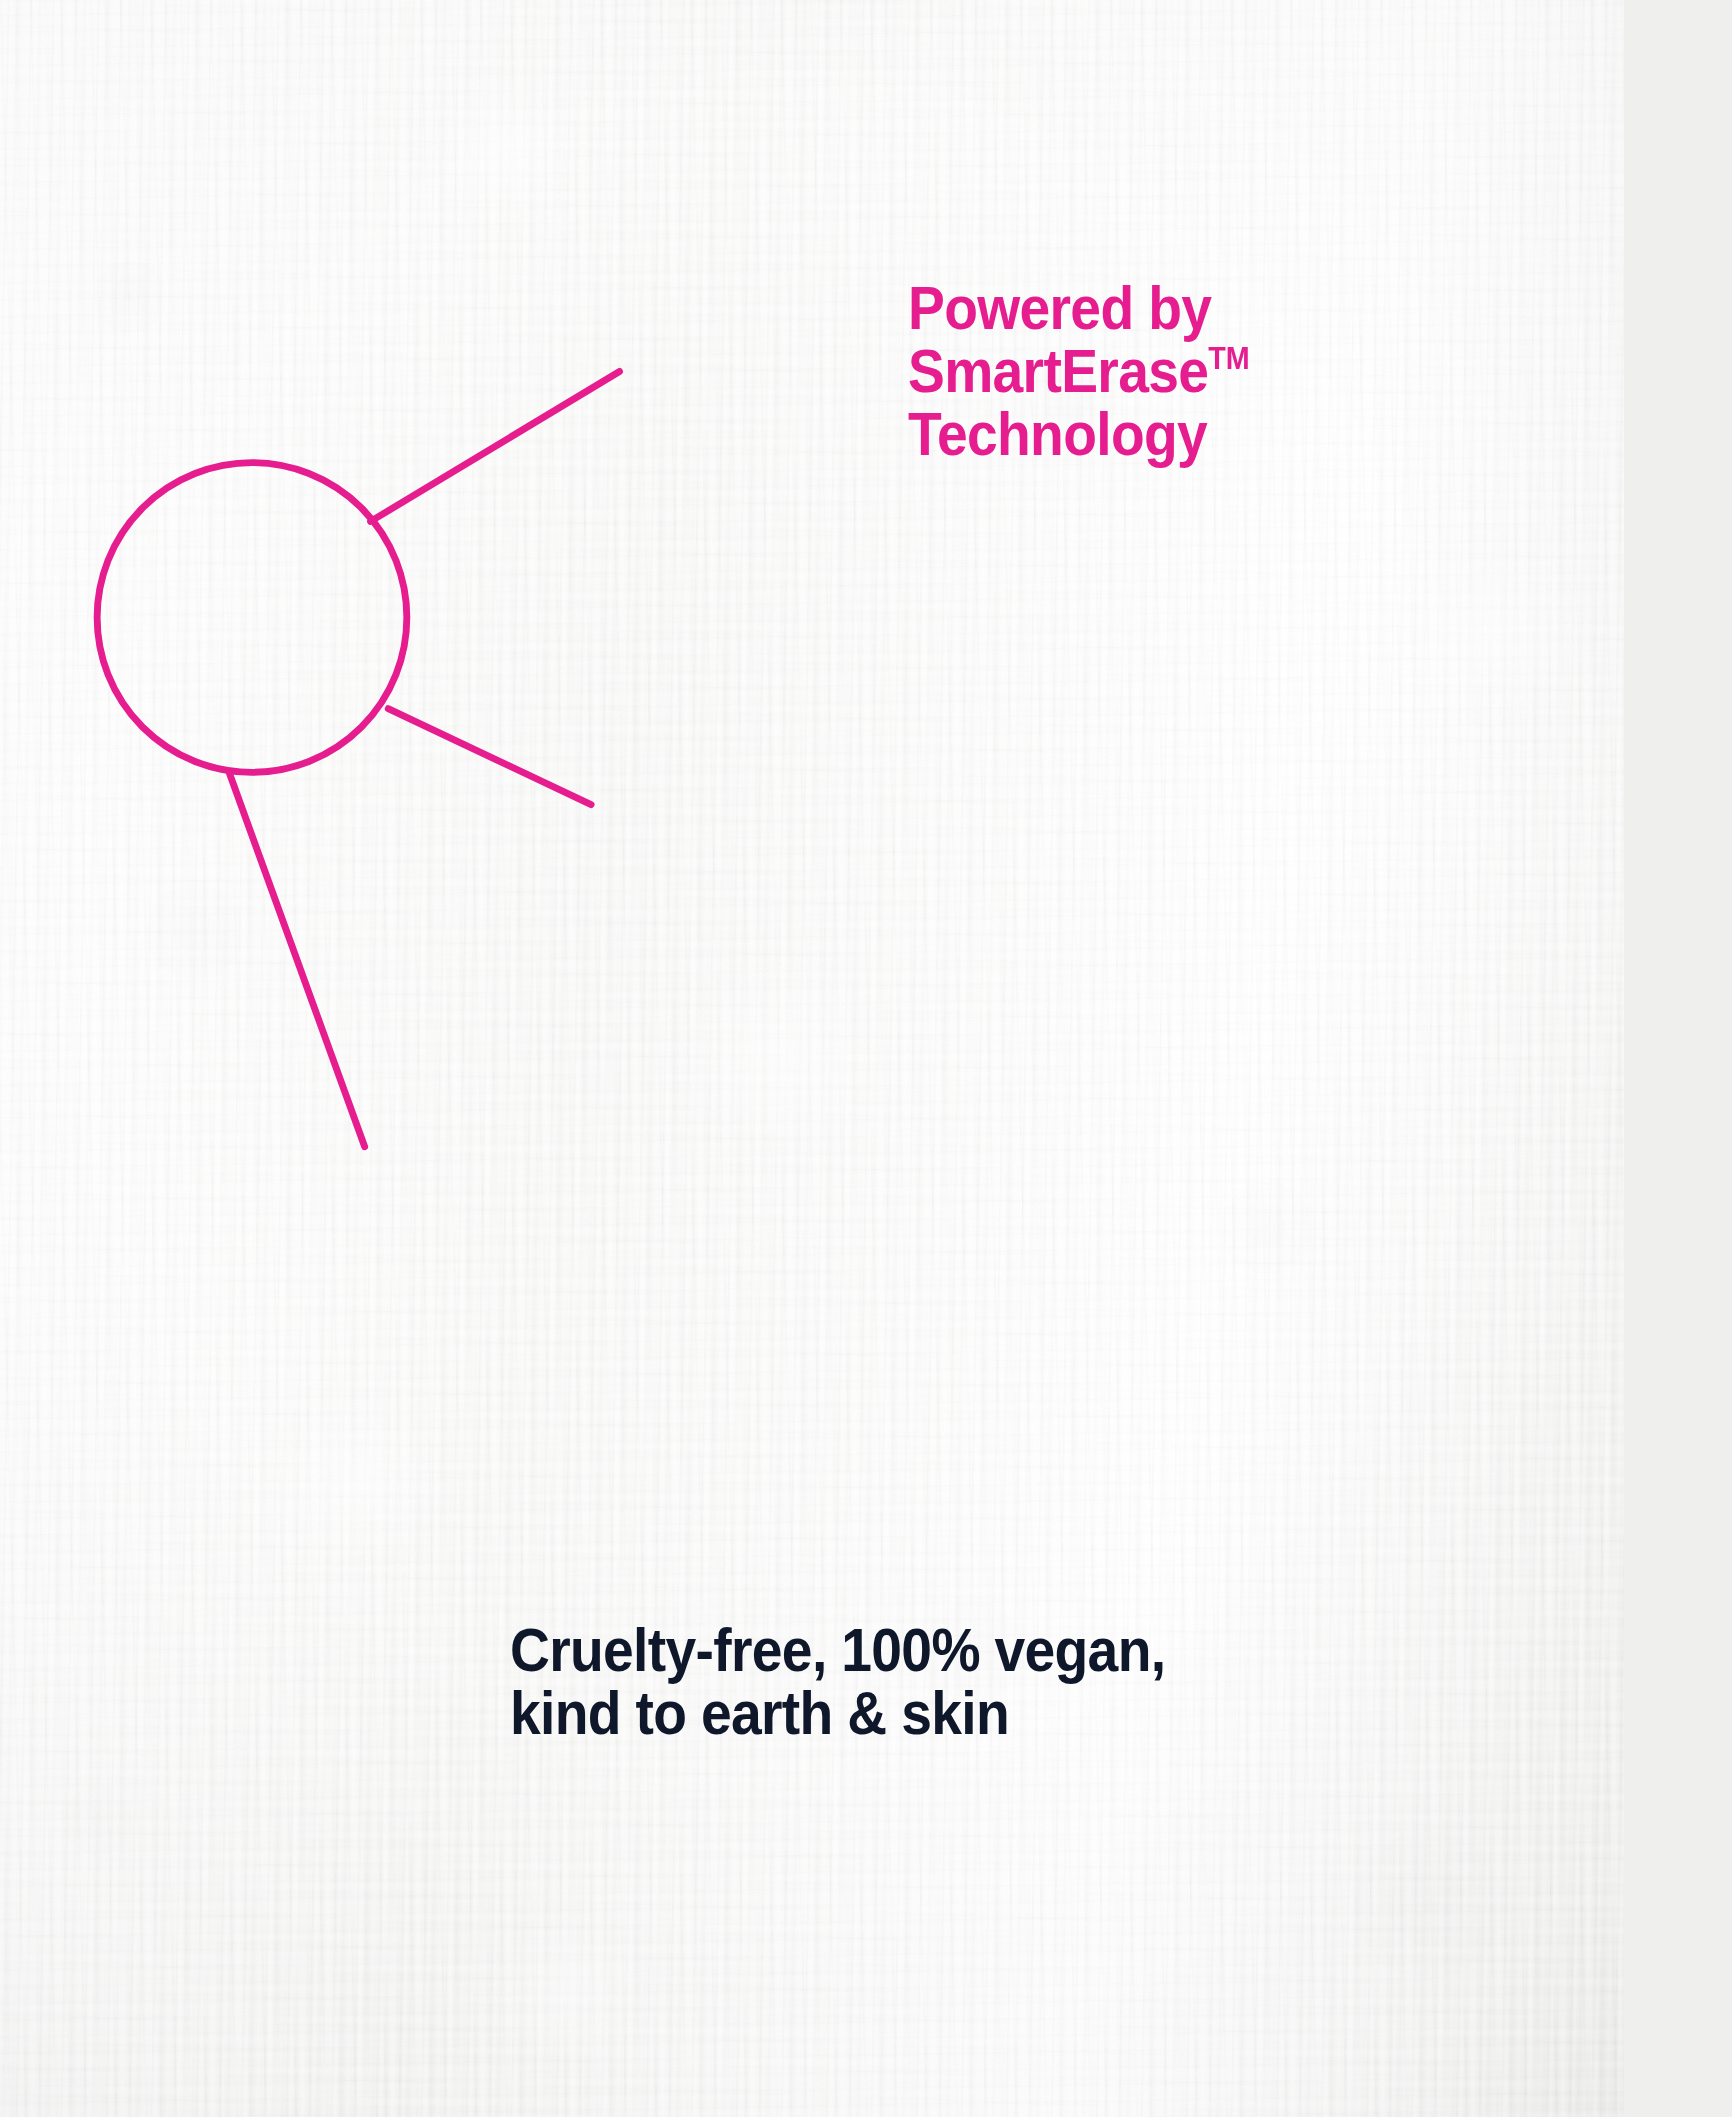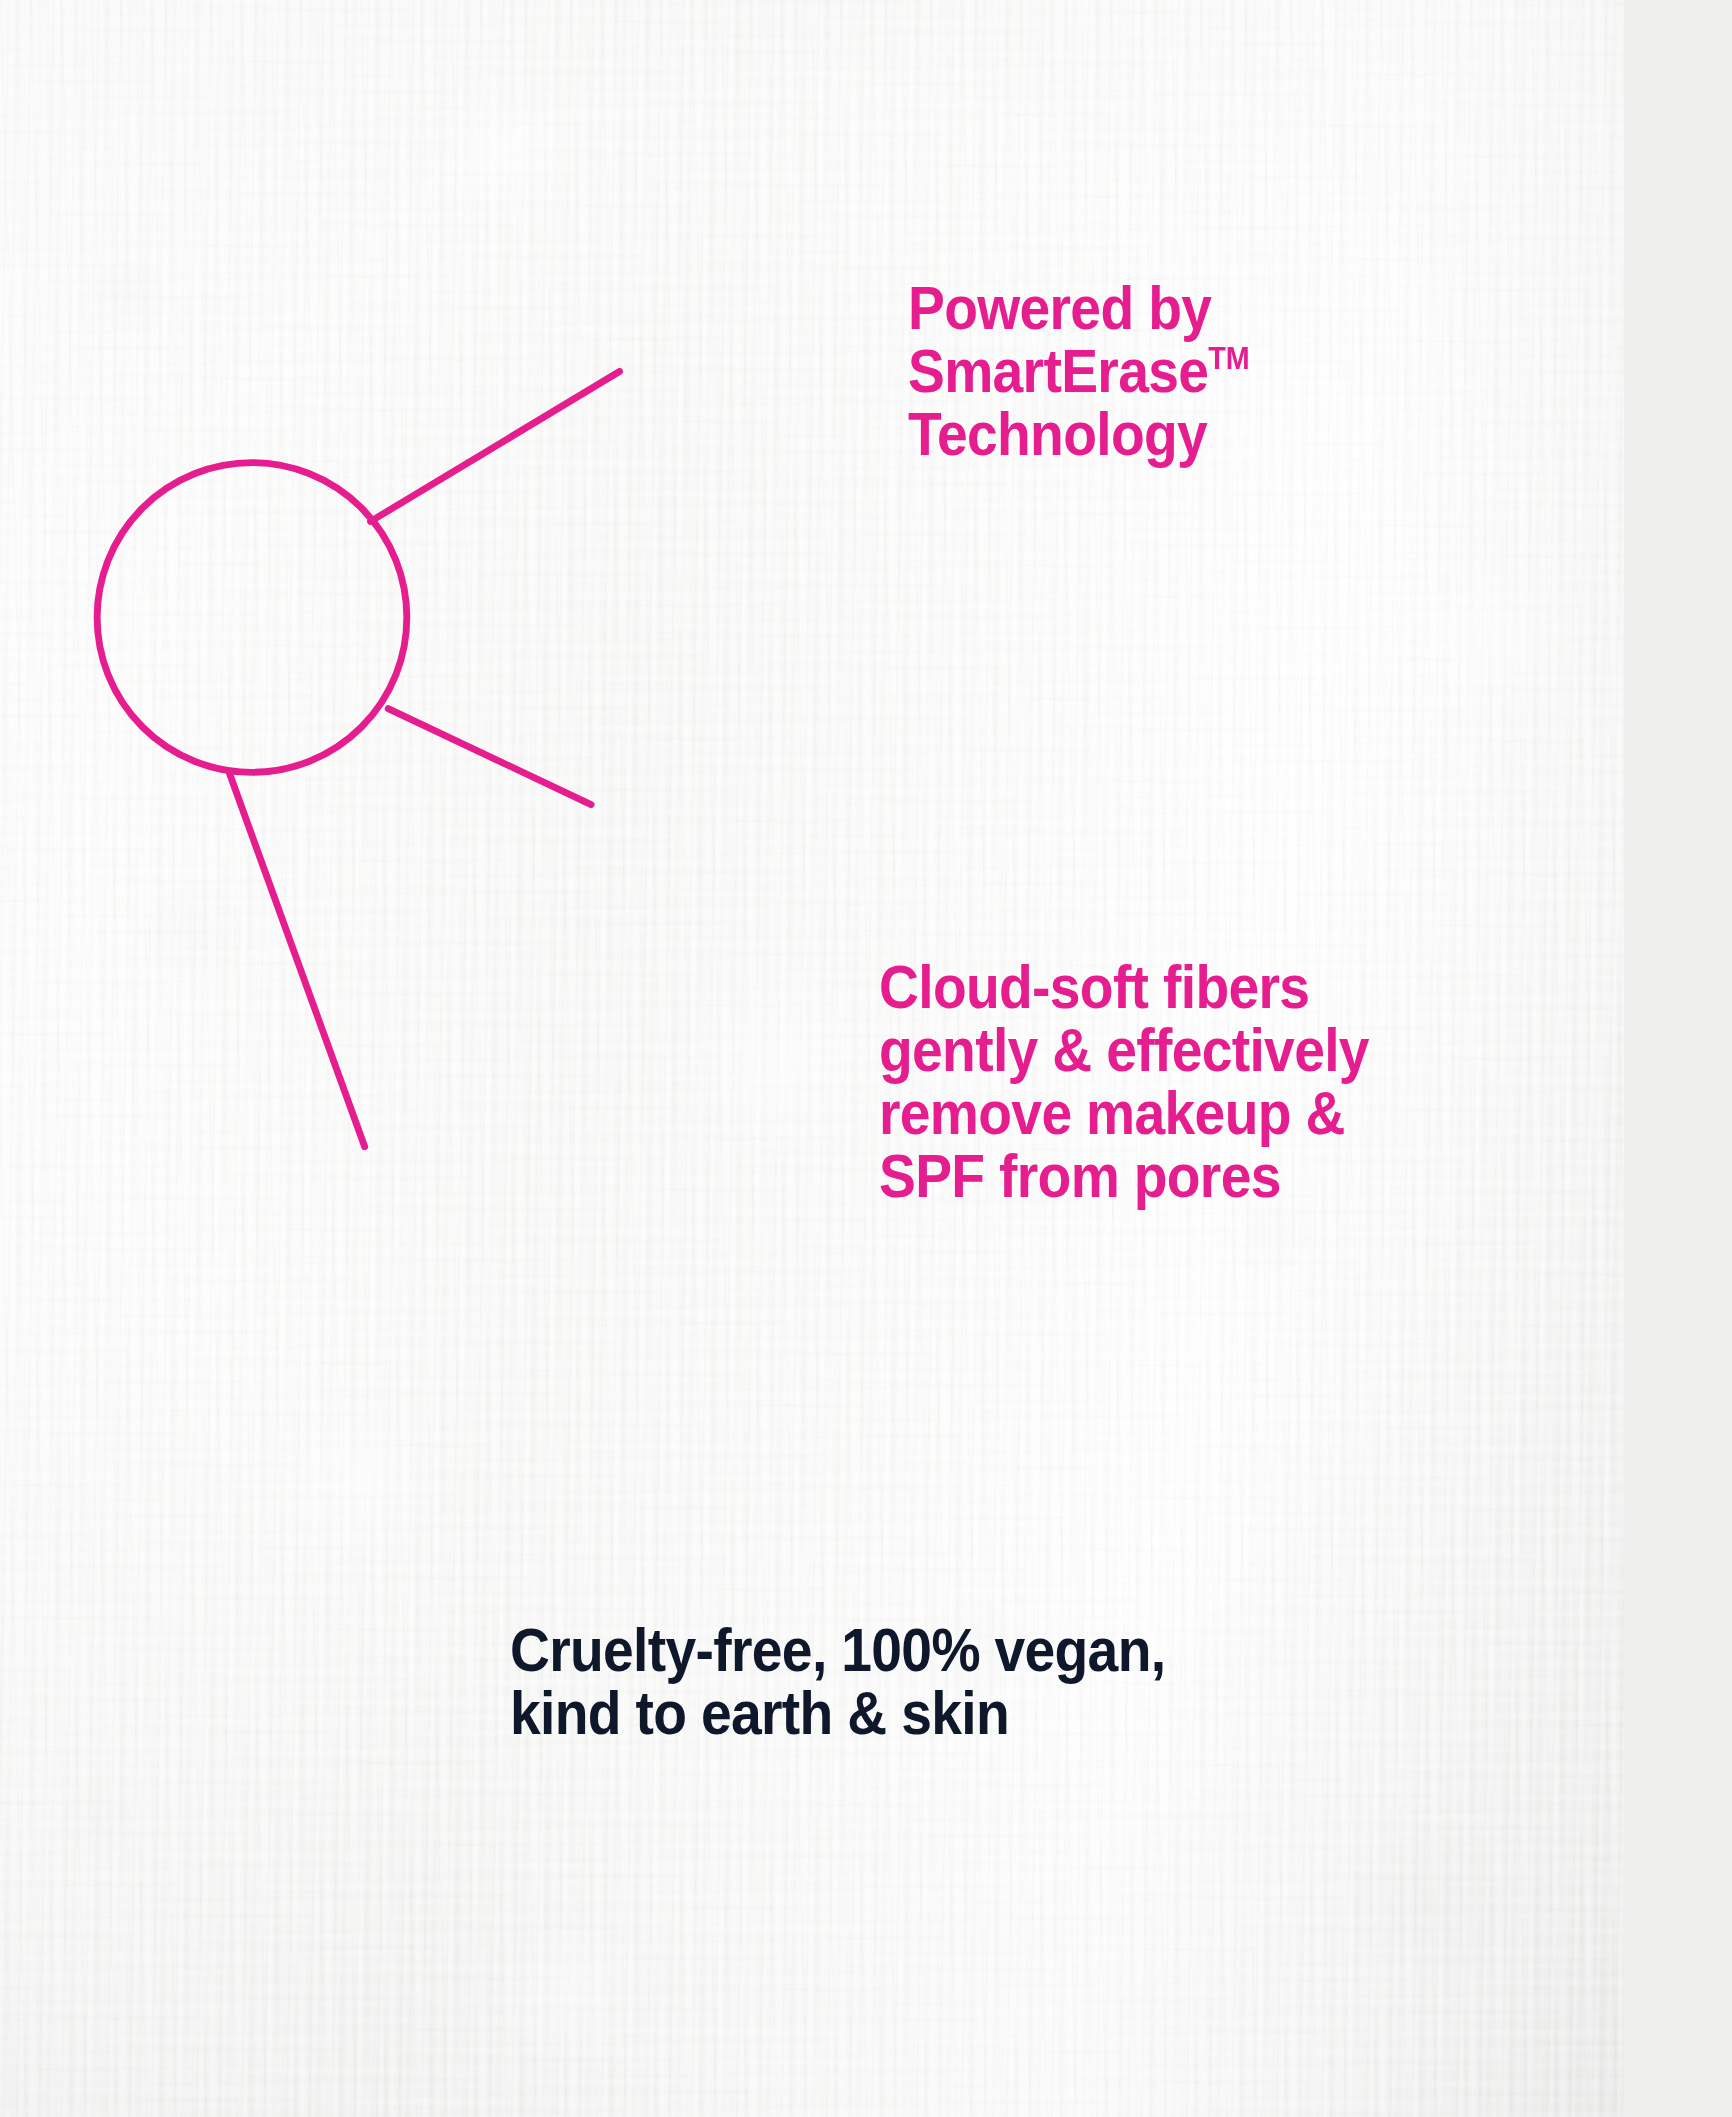--- a/index.html
+++ b/index.html
@@ -153,26 +153,20 @@
     <line x1="396" y1="723" x2="603" y2="821" stroke="#e51d8f" stroke-width="7" stroke-linecap="round"></line>
     <line x1="234" y1="789" x2="372" y2="1170" stroke="#e51d8f" stroke-width="7" stroke-linecap="round"></line>
   </svg>
 
   <div class="callout" id="callout-technology" style="color: rgb(229, 29, 143);">
     <span class="line">Powered by</span>
     <span class="line"><span>SmartErase</span><span class="tm">TM</span></span>
     <span class="line">Technology</span>
   </div>
 
-  <div class="callout" id="callout-fibers" style="color: rgb(229, 29, 143);">
-    <span class="line">Cloud-soft fibers</span>
-    <span class="line">gently &amp; effectively</span>
-    <span class="line">remove makeup &amp;</span>
-    <span class="line">SPF from pores</span>
-  </div>
 
   <div class="callout" id="callout-vegan" style="color: #0f172a;">
     <span class="line">Cruelty-free, 100% vegan,</span>
     <span class="line">kind to earth &amp; skin</span>
   </div>
 
 </div>
 
 
 </body></html>

